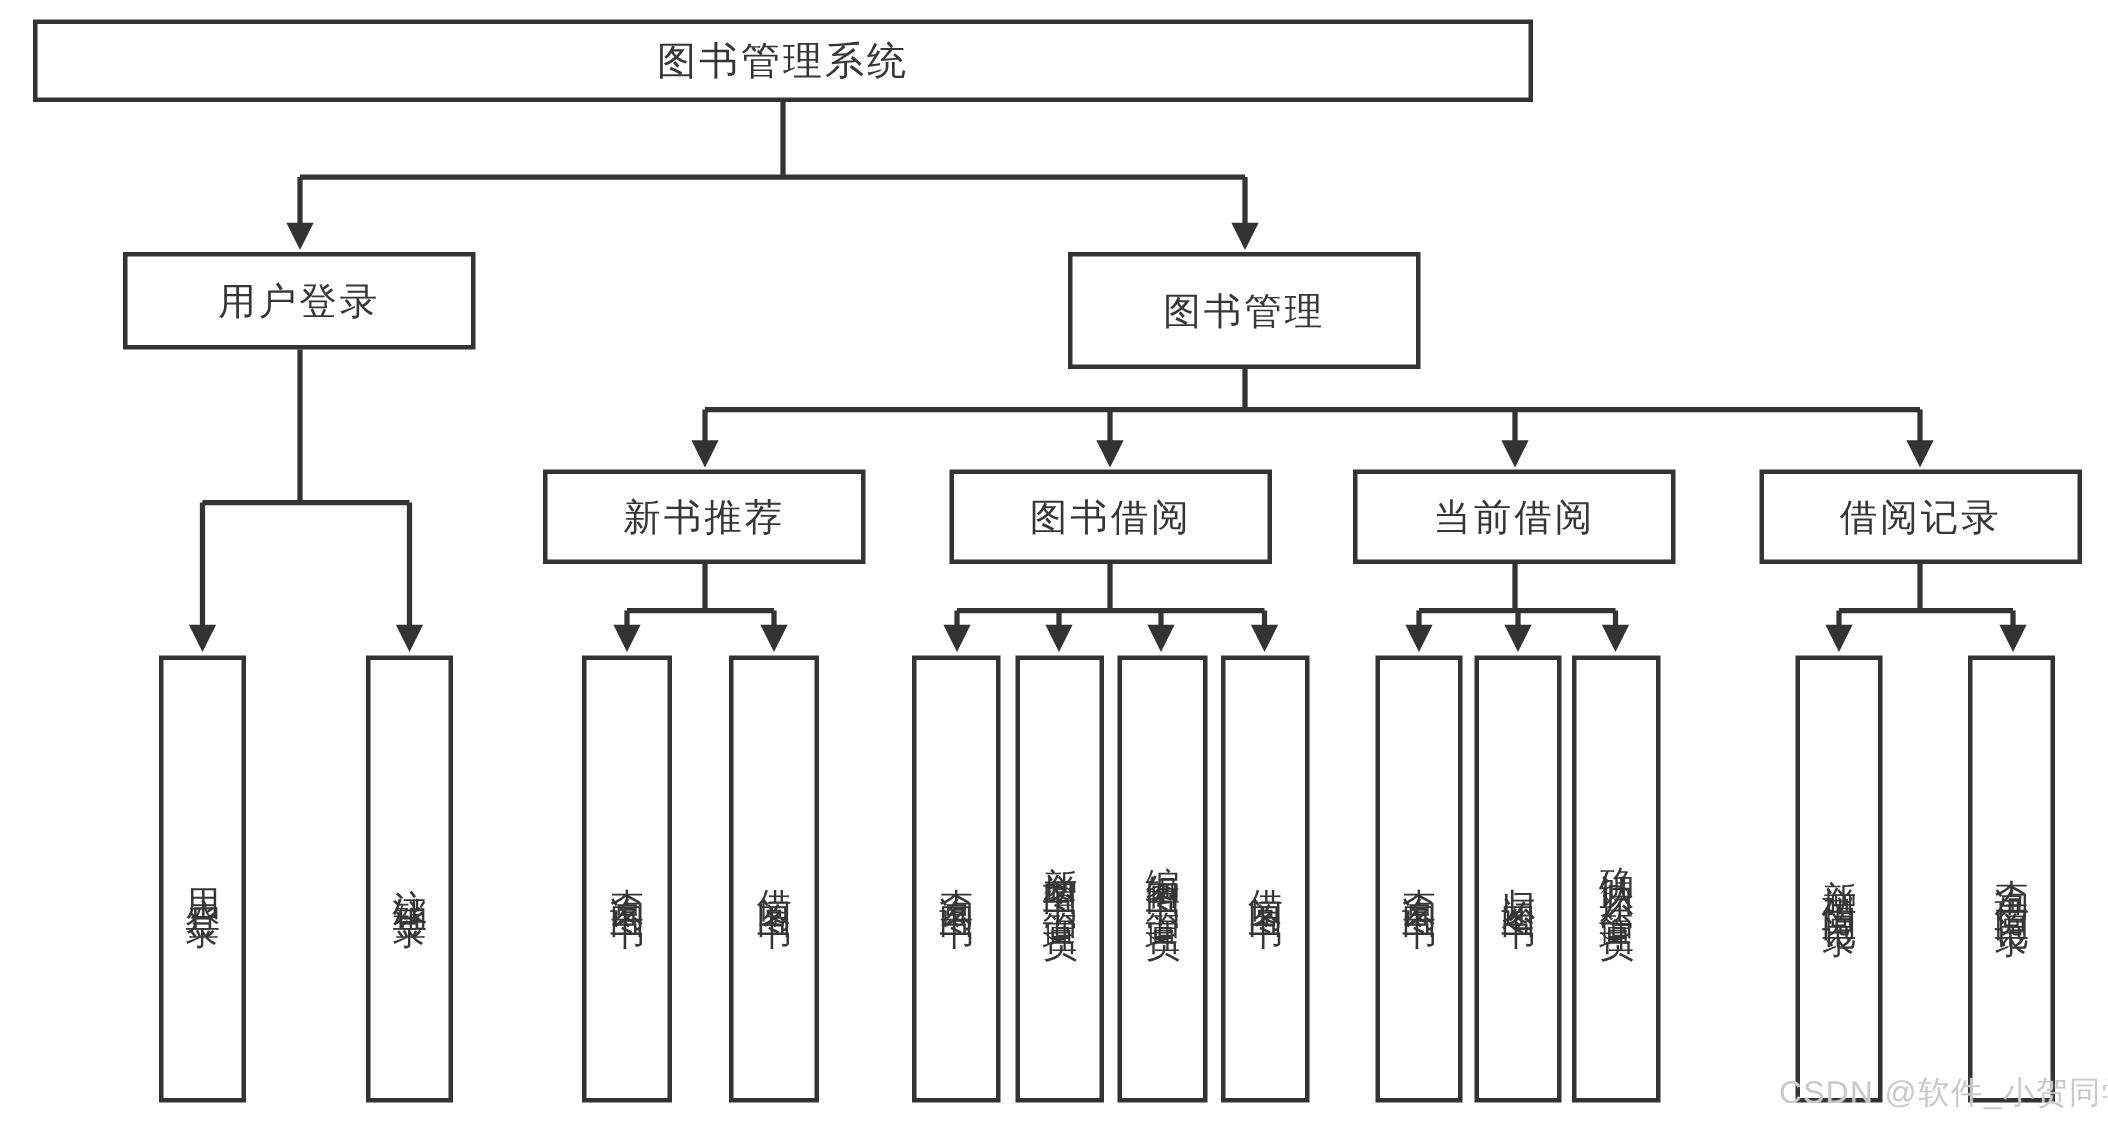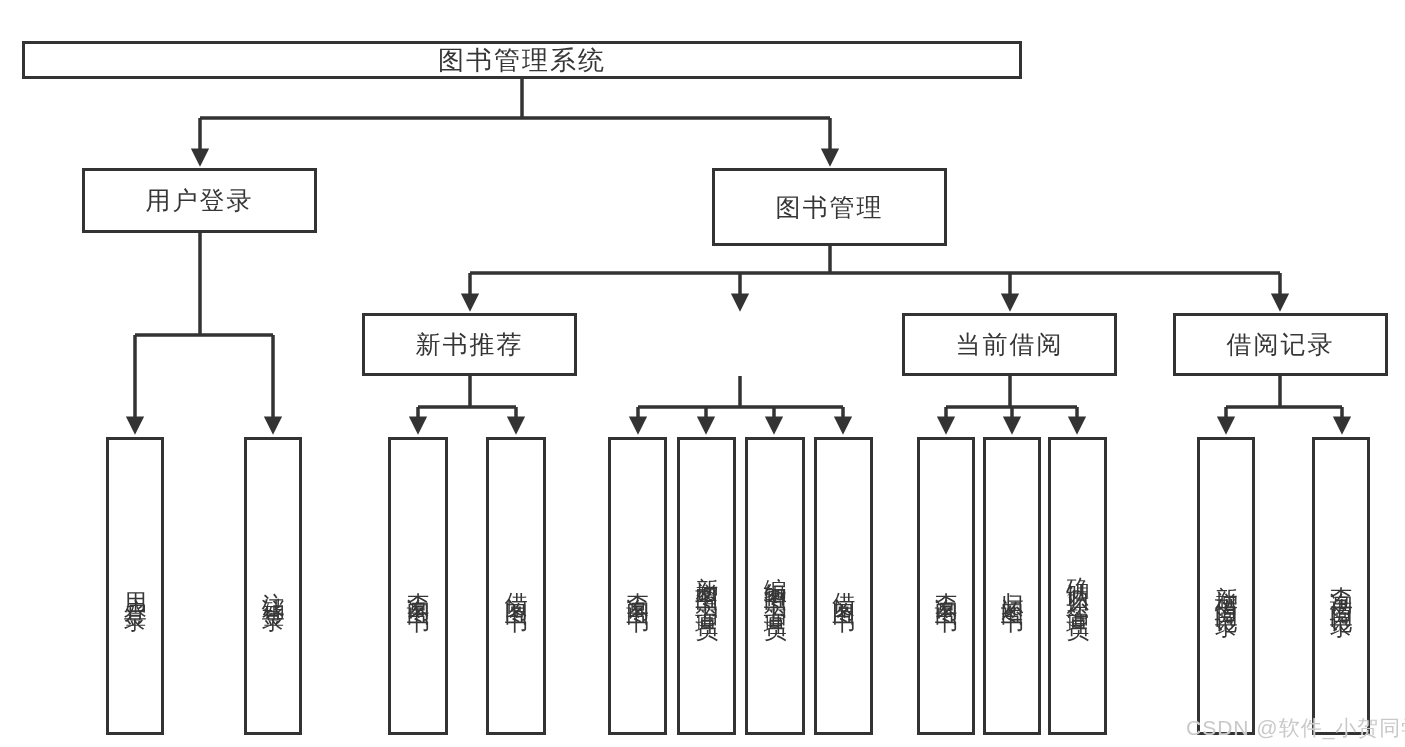--- a/index.html
+++ b/index.html
@@ -114,33 +114,36 @@
     <path class="cline" d="M1010,376 V407 M946,407 H1077"></path>
     <path class="cline" d="M946,407 V431" marker-end="url(#arw)"></path>
     <path class="cline" d="M1012,407 V431" marker-end="url(#arw)"></path>
     <path class="cline" d="M1077,407 V431" marker-end="url(#arw)"></path>
 
     <path class="cline" d="M1280,376 V407 M1226,407 H1342"></path>
     <path class="cline" d="M1226,407 V431" marker-end="url(#arw)"></path>
     <path class="cline" d="M1342,407 V431" marker-end="url(#arw)"></path>
   </svg>
 
-  <div class="hbox root" style="left:22px; top:13px; width:1000px; height:38px;margin-top:28px;">
+  <div class="hbox root" style="left:22px; top:13px; width:1000px; height:55px;">
     <span>图书管理系统</span>
   </div>
 
   <div class="hbox" style="left:82px; top:168px; width:235px; height:65px;">
     <span>用户登录</span>
   </div>
   <div class="hbox" style="left:712px; top:168px; width:235px; height:78px;">
     <span>图书管理</span>
   </div>
 
   <div class="hbox" style="left:362px; top:313px; width:215px; height:63px;align-items:center;">
     <span>新书推荐</span>
+  </div>
+  <div class="hbox" style="left:633px; top:313px; width:215px; height:63px;">
+    <span>图书借阅</span>
   </div>
   <div class="hbox" style="left:902px; top:313px; width:215px; height:63px;">
     <span>当前借阅</span>
   </div>
   <div class="hbox" style="left:1173px; top:313px; width:215px; height:63px;">
     <span>借阅记录</span>
   </div>
 
   <div class="vbox" style="left:106px; width:58px;">
     <span class="vlabel">用户登录</span>

